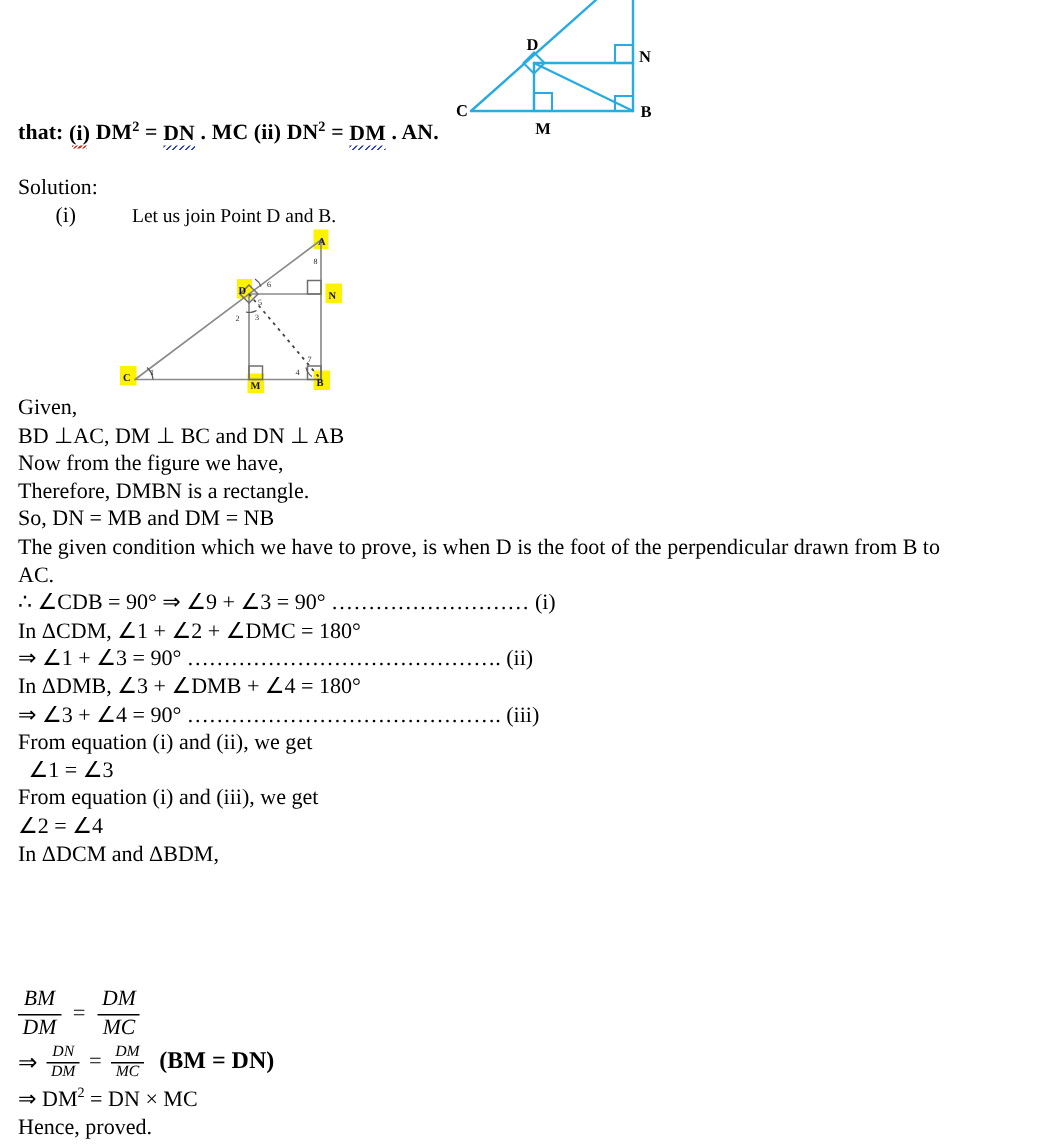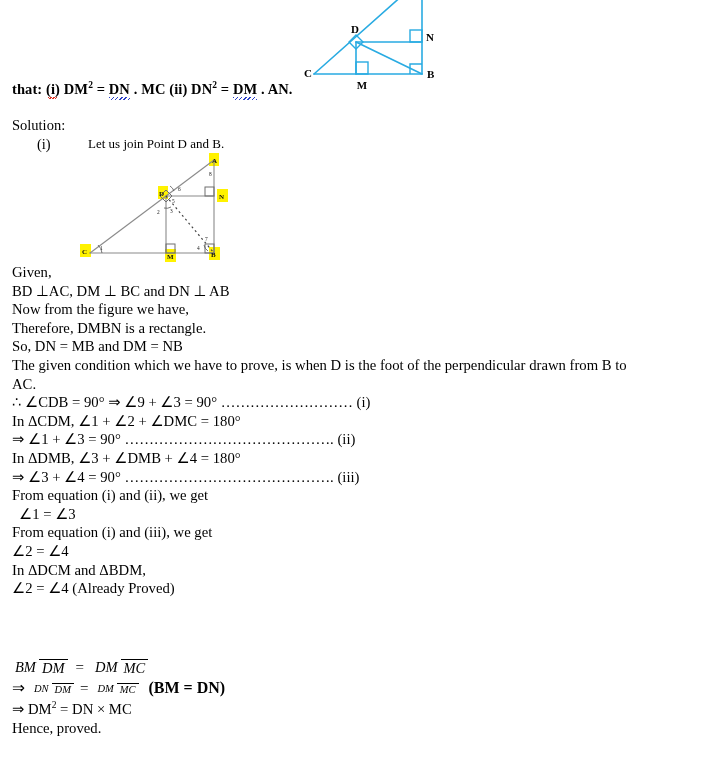--- a/index.html
+++ b/index.html
@@ -124,20 +124,21 @@
 
   
   .fracline {
     display: flex;
     align-items: center;
     gap: 8px;
     margin-top: 3px;
   }
   .frac {
     display: inline-flex;
+    flex-direction: column;
     align-items: center;
     vertical-align: middle;
     font-style: italic;
     font-family: "Liberation Serif", serif;
   }
   .frac .num { padding: 0 3px; }
   .frac .den {
     padding: 0 3px;
     border-top: 1.3px solid #000;
     margin-top: 1px;
@@ -281,21 +282,20 @@
   <div class="ln">∴ ∠CDB = 90° ⇒ ∠9 + ∠3 = 90° ……………………… (i)</div>
   <div class="ln">In ΔCDM, ∠1 + ∠2 + ∠DMC = 180°</div>
   <div class="ln">⇒ ∠1 + ∠3 = 90° ……………………………………. (ii)</div>
   <div class="ln">In ΔDMB, ∠3 + ∠DMB + ∠4 = 180°</div>
   <div class="ln">⇒ ∠3 + ∠4 = 90° ……………………………………. (iii)</div>
   <div class="ln">From equation (i) and (ii), we get</div>
   <div class="ln indent"> ∠1 = ∠3</div>
   <div class="ln">From equation (i) and (iii), we get</div>
   <div class="ln">∠2 = ∠4</div>
   <div class="ln">In ΔDCM and ΔBDM,</div>
-  <div class="ln">∠2 = ∠4 (Already Proved)</div>
 </div>
 
 <div id="frac-block">
 
   <div class="fracline">
     <span class="frac big">
       <span class="num">BM</span>
       <span class="den">DM</span>
     </span>
     <span class="eqsign">=</span>

